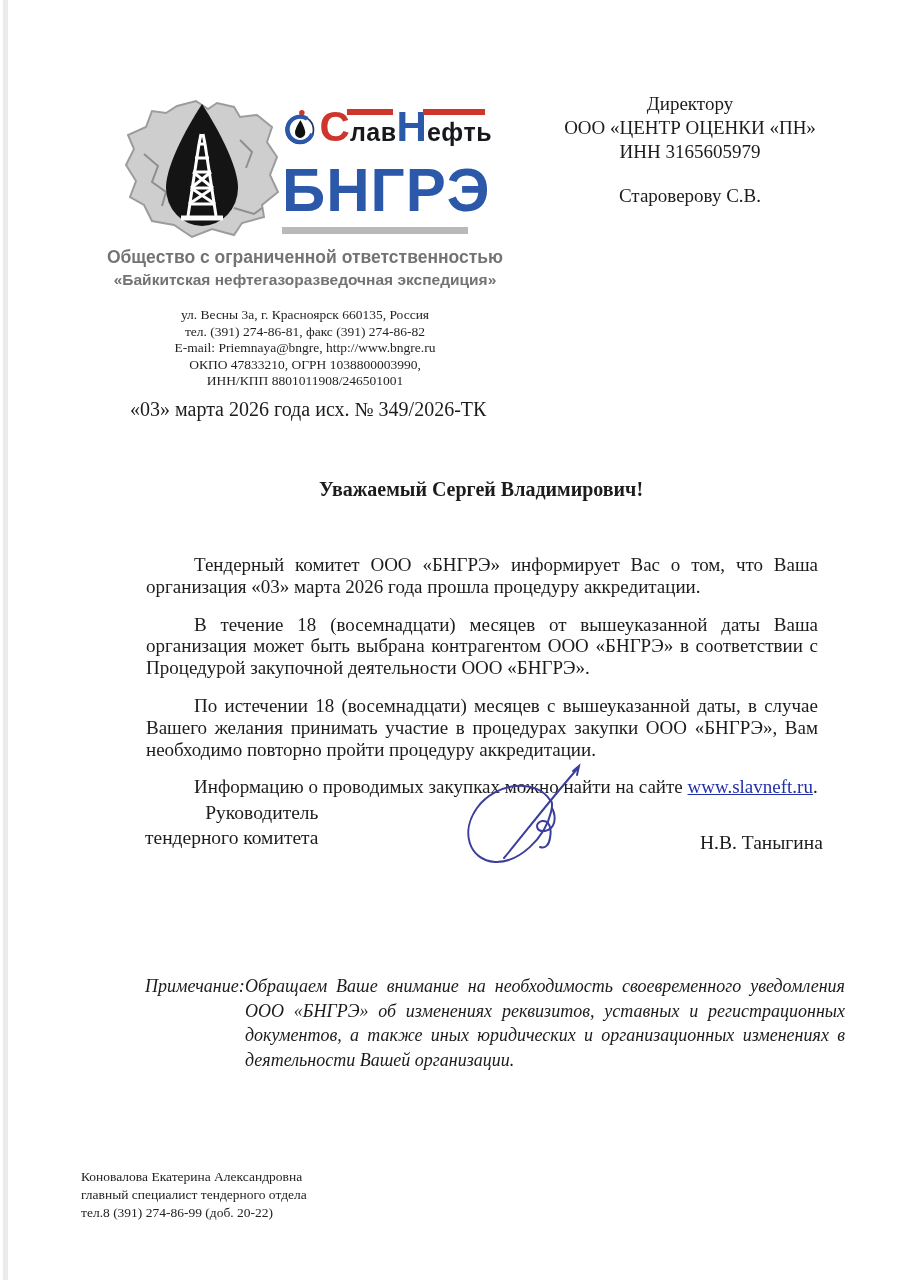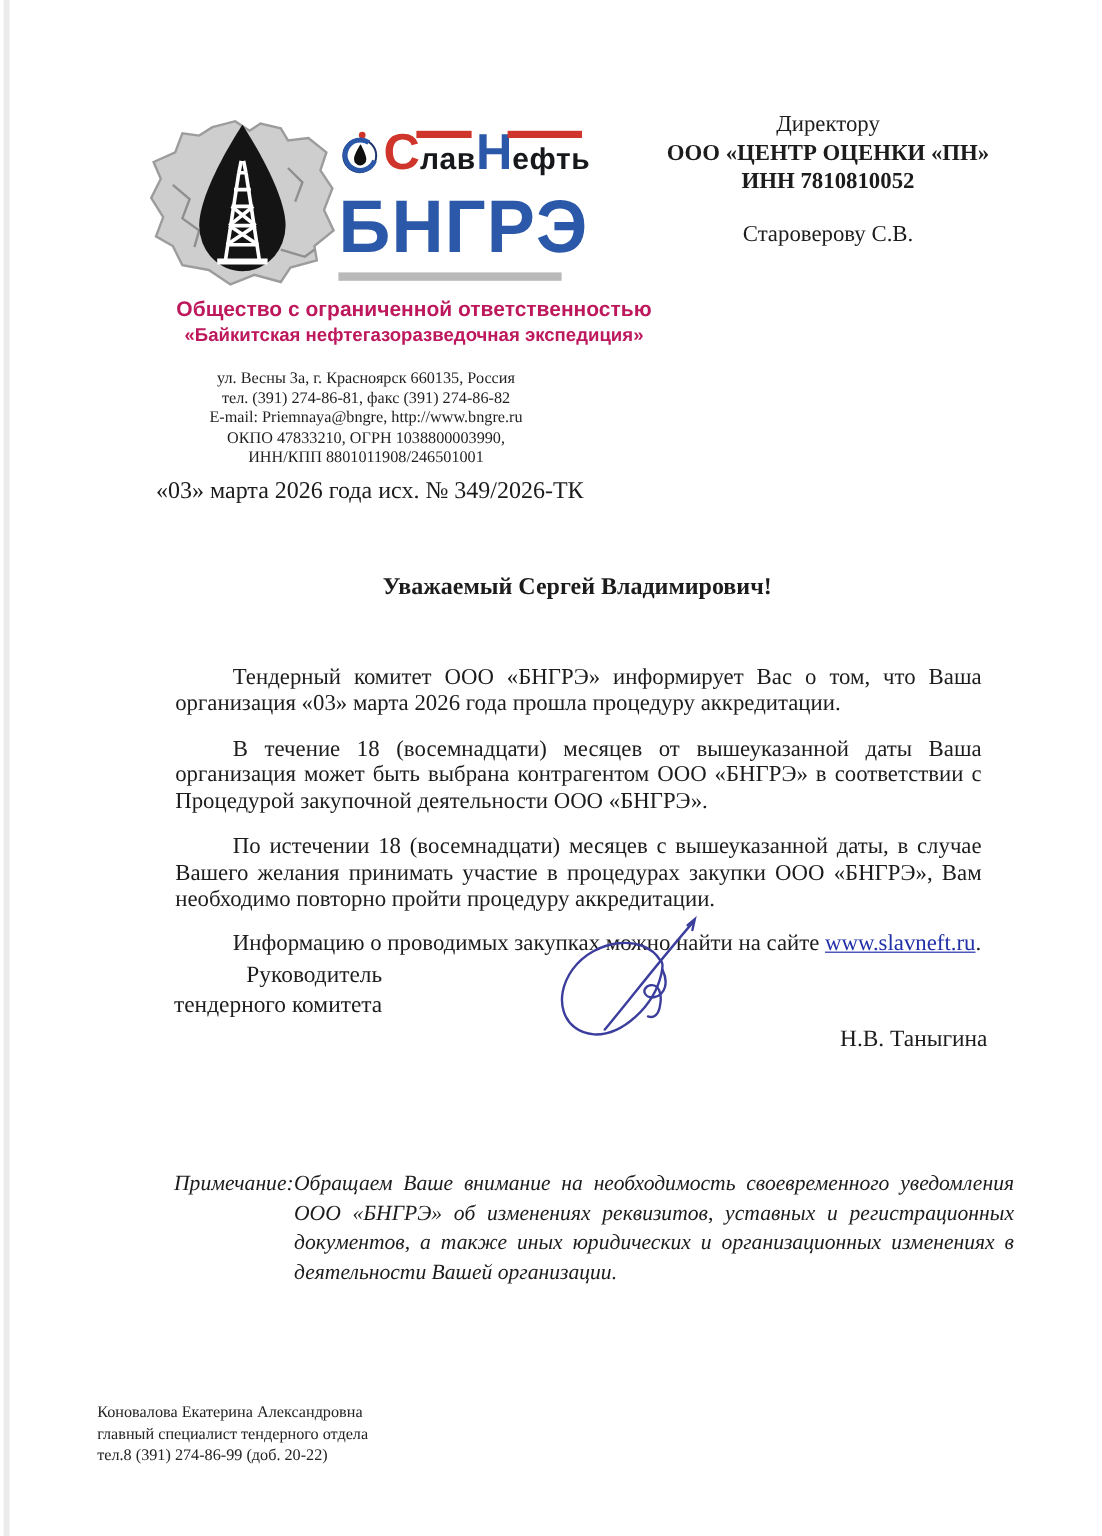--- a/index.html
+++ b/index.html
@@ -6,21 +6,21 @@
   html,body { background:#ffffff; }
   .page {
     position:relative; width:918px; height:1280px; background:#ffffff;
     font-family:"Liberation Serif", serif; color:#1c1c1c; overflow:hidden;
   }
   .edge-strip { position:absolute; left:3px; top:0; width:5px; height:1280px; background:#ebebeb; }
 
   
   .recipient { position:absolute; left:540px; top:92px; width:300px; text-align:center;
                font-size:19px; line-height:24px; }
-  .recipient .b { font-weight:bold; }
+  .recipient .b { font-weight:normal; }
   .recipient-person { margin-top:20px; }
 
   
   .logo { position:absolute; left:122px; top:96px; width:370px; height:150px; }
   .logo-map { position:absolute; left:0; top:0; }
   .logo-right { position:absolute; left:160px; top:4px; width:210px; }
   .slavneft-row { display:flex; align-items:flex-start; }
   .slavneft-emblem { margin-right:2px; margin-top:0; }
   .slavneft-word { position:relative; display:flex; align-items:baseline;
                    font-family:"Liberation Sans", sans-serif; font-weight:bold; line-height:1;
@@ -32,60 +32,60 @@
   .sn-bar { position:absolute; height:6px; background:#cf352b; top:3px; }
   .sn-bar1 { left:27px; width:46px; }
   .sn-bar2 { left:103px; width:62px; }
   .bngre-word { font-family:"Liberation Sans", sans-serif; font-weight:bold; color:#2b58a8;
                 font-size:62px; line-height:1; margin-top:5px; letter-spacing:1px;
                 transform:scaleX(0.97); transform-origin:left; }
   .gray-bar { width:186px; height:7px; background:#b9b9b9; margin-top:6px; }
 
   
   .company-name { position:absolute; left:105px; top:246px; width:400px; text-align:center;
-                  font-family:"Liberation Sans", sans-serif; font-weight:bold; color:#be185d;margin-left:40px; }
+                  font-family:"Liberation Sans", sans-serif; font-weight:bold; color:#737373; }
   .company-name .cn1 { font-size:17.5px; line-height:23px; }
   .company-name .cn2 { font-size:15.5px; line-height:21px; }
   .contacts { position:absolute; left:105px; top:307px; width:400px; text-align:center;
               font-size:13.5px; line-height:16.5px; color:#1f1f1f; }
 
   .date-line { position:absolute; left:130px; top:398px; font-size:20px; }
 
   .salutation { position:absolute; left:130px; top:478px; width:702px; text-align:center;
                 font-size:20px; font-weight:bold; }
 
   .body-text { position:absolute; left:130px; top:538px; width:704px;
                font-size:19px; line-height:21.8px; text-align:justify; }
   .body-text p { text-indent:48px; margin:16px; }
   .doc-link { color:#2230a8; text-decoration:underline; }
 
   
   .sig-title { position:absolute; left:145px; top:800px; font-size:19.5px; line-height:25px;text-align:right; }
-  .sig-name  { position:absolute; left:700px; top:856px; font-size:19.5px; }
+  .sig-name  { position:absolute; left:700px; top:832px; font-size:19.5px; }
   .sig-mark  { position:absolute; left:452px; top:758px; }
 
   
   .note { position:absolute; left:145px; top:958px; width:700px; display:flex;
           font-style:italic; font-size:18px; line-height:24.5px; color:#1b1b1b;margin-top:16px; }
   .note-label { width:100px; flex:0 0 100px; }
   .note-body { flex:1; text-align:justify; }
 
   
   .footer { position:absolute; left:81px; top:1168px; font-size:13.5px; line-height:18px; color:#222; }
 </style>
 </head>
 <body>
 
 <div class="page">
   <div class="edge-strip"></div>
 
   <div class="recipient">
     <div>Директору</div>
     <div class="b">ООО «ЦЕНТР ОЦЕНКИ «ПН»</div>
-    <div class="b">ИНН 7810810052</div>
+    <div class="b">ИНН 3165605979</div>
     <div class="recipient-person">Староверову С.В.</div>
   </div>
 
   <div class="logo">
     <svg class="logo-map" width="160" height="150" viewBox="0 0 160 150">
       <path d="M55,10 L74,5 L86,13 L95,7 L112,11 L118,21 L135,19 L150,31 L145,46 L155,61 L148,79 L156,96 L140,109 L142,121 L120,127 L112,139 L90,133 L70,141 L52,129 L30,125 L22,109 L8,101 L14,85 L4,69 L12,53 L6,39 L24,31 L30,15 L44,17 Z" fill="#cecece" stroke="#9c9c9c" stroke-width="2"></path>
       <polyline points="22,58 36,70 30,86 44,96 40,110" fill="none" stroke="#8f8f8f" stroke-width="2"></polyline>
       <polyline points="118,44 130,56 124,72" fill="none" stroke="#8f8f8f" stroke-width="2"></polyline>
       <polyline points="112,112 132,118 140,112" fill="none" stroke="#8f8f8f" stroke-width="2"></polyline>
       <path d="M80,8 C80,8 44,62 44,92 a36,38 0 0 0 72,0 C116,62 80,8 80,8 Z" fill="#141414"></path>

